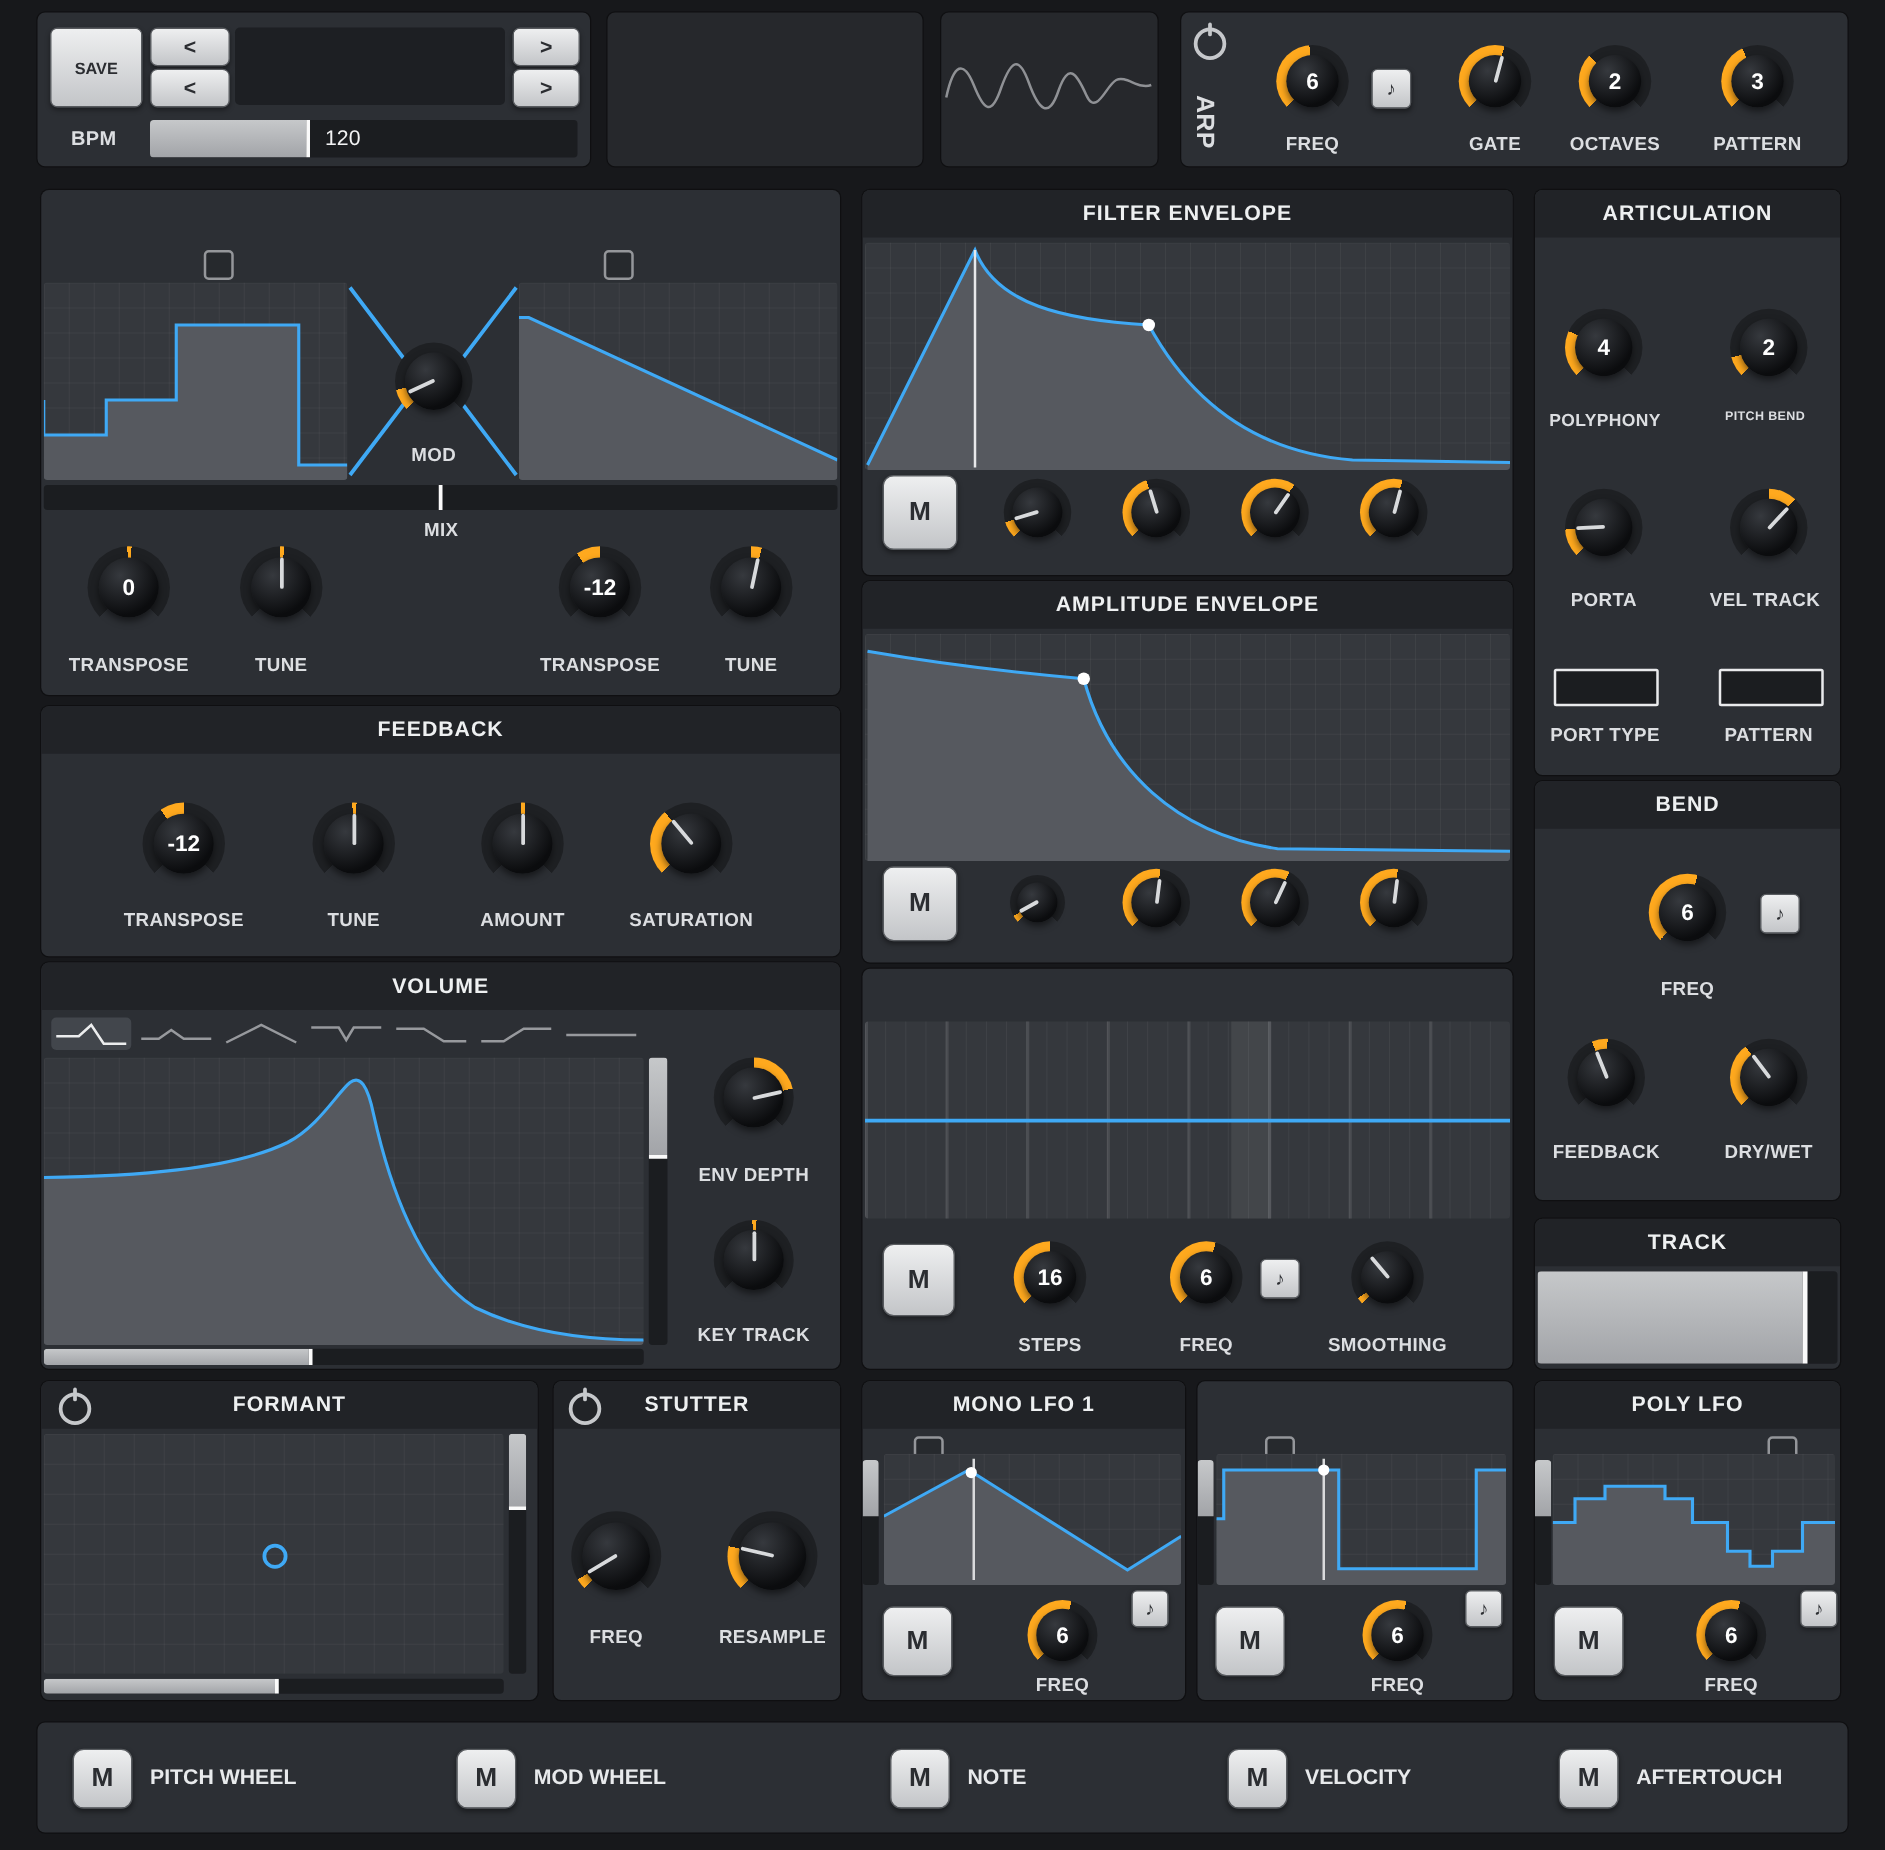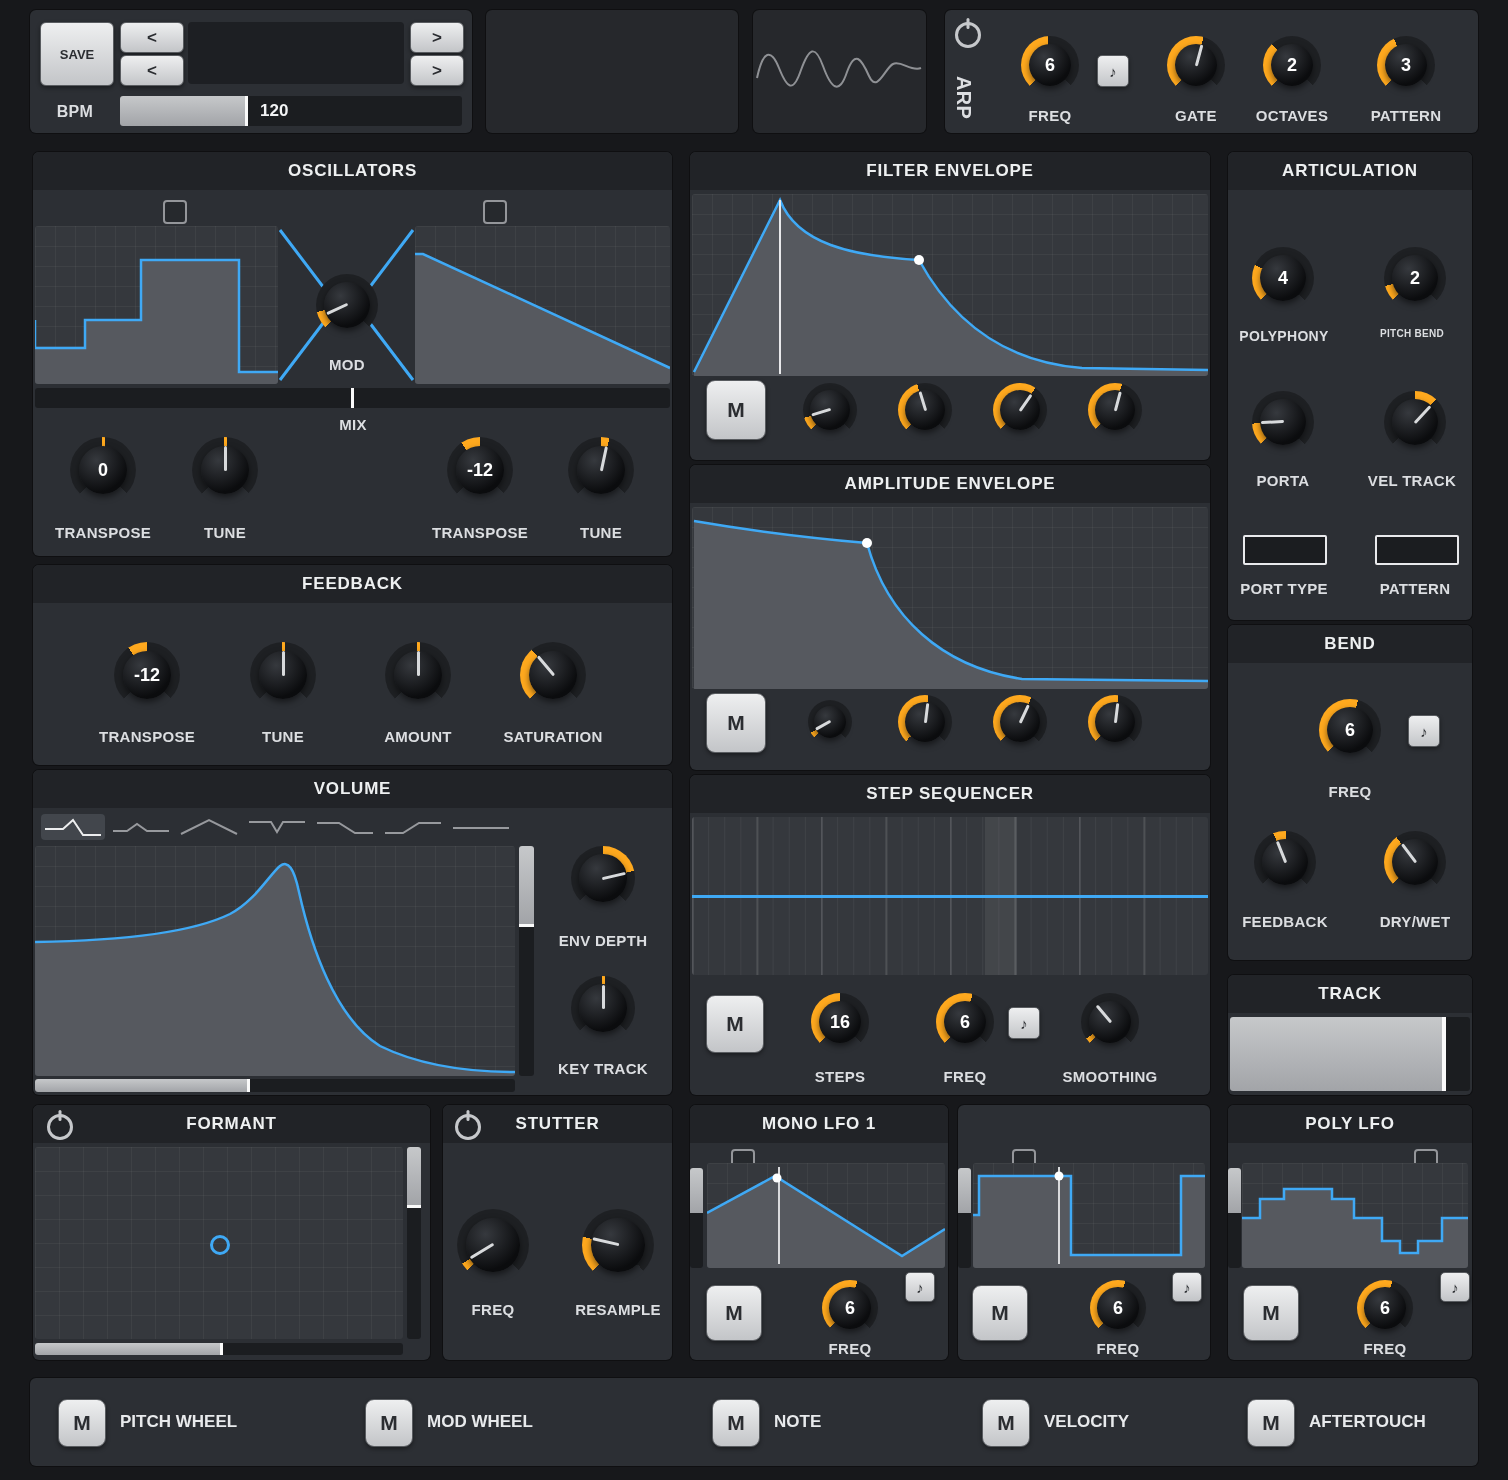--- a/index.html
+++ b/index.html
@@ -16,21 +16,21 @@
 .knob i,.knob b,.sl i,.sl b{font-style:normal}
 .ring{position:absolute;inset:0;border-radius:50%;background:conic-gradient(from 225deg,#1e2023 0deg,#1e2023 var(--a0,0deg),#ffa91e var(--a0,0deg),#ffa91e var(--a1,0deg),#1e2023 var(--a1,0deg),#1e2023 270deg,rgba(0,0,0,0) 270deg)}
 .ring::after{content:"";position:absolute;inset:13%;border-radius:50%;background:radial-gradient(circle at 36% 30%,#36393e,#0b0c0e 70%);box-shadow:0 3px 6px rgba(0,0,0,.5)}
 .ptr{position:absolute;inset:0;transform:rotate(var(--rot,0deg))}
 .ptr::before{content:"";position:absolute;left:calc(50% - 1.5px);top:14%;width:3px;height:38%;background:#d8dadc;border-radius:2px}
 .val{position:absolute;inset:0;display:flex;align-items:center;justify-content:center;color:#fff;font-weight:bold;font-size:18px}
 .sl{position:absolute;background:#1b1d20;border-radius:3px;overflow:hidden}
 .sl i{position:absolute}
 .fill{background:linear-gradient(#c6c8ca,#a2a4a8)}
 .handle{background:#fafafa}
-.slval{position:absolute;top:0;bottom:0;display:flex;align-items:center;color:#f2f3f4;font-weight:bold;font-size:17px}
+.slval{position:absolute;top:0;bottom:0;display:flex;align-items:center;color:#f2f3f4;font-weight:normal;font-size:17px}
 .graph{position:absolute;background-color:#35383d;border-radius:3px;background-image:linear-gradient(rgba(255,255,255,.045) 1px,transparent 1px),linear-gradient(90deg,rgba(255,255,255,.045) 1px,transparent 1px);background-size:20px 20px;overflow:hidden}
 .graph svg{position:absolute;left:0;top:0}
 .wavesel{position:absolute;width:20px;height:20px;border:2px solid #94969a;border-radius:4px;background:rgba(0,0,0,.12)}
 .power{position:absolute;width:20px;height:20px;border:3px solid #c6c8cb;border-radius:50%}
 .power::before{content:"";position:absolute;left:50%;top:-7px;transform:translateX(-50%);width:3px;height:11px;background:#c6c8cb;border-radius:2px}
 .selbox{position:absolute;background:#1b1d20;border:2px solid #e9eaec;border-radius:2px}
 .ftype{position:absolute;width:64px;height:26px;border-radius:4px;display:flex;align-items:center;justify-content:center}
 .ftype.active{background:#42464c}
 .blabel{position:absolute;display:flex;align-items:center;font-weight:bold;font-size:17px;color:#e8eaec;height:46px}
 </style>
@@ -82,21 +82,20 @@
     <i class="ring"></i>
         <b class="val">3</b>
   </div>
   <div class="lbl" style="left:65px;top:97px;width:80px">FREQ</div>
   <div class="lbl" style="left:211px;top:97px;width:80px">GATE</div>
   <div class="lbl" style="left:302px;top:97px;width:90px">OCTAVES</div>
   <div class="lbl" style="left:414px;top:97px;width:94px">PATTERN</div>
 </div>
 
 <div class="panel" style="left:33px;top:152px;width:639px;height:404px">
-  <div class="phead">OSCILLATORS</div>
   <div class="wavesel" style="left:130px;top:48px"></div>
   <div class="wavesel" style="left:450px;top:48px"></div>
   <div class="graph" style="left:2px;top:74px;width:243px;height:158px">
     <svg width="243" height="158" viewBox="0 0 243 158">
       <path d="M0,94 L0,122 L50,122 L50,94 L106,94 L106,34 L204,34 L204,146 L243,146 L243,158 L0,158 Z" fill="#56595f"></path>
       <path d="M0,94 L0,122 L50,122 L50,94 L106,94 L106,34 L204,34 L204,146 L243,146" stroke="#3fa9f5" stroke-width="2.5" fill="none"></path>
     </svg>
   </div>
   <svg style="position:absolute;left:245px;top:74px" width="137" height="158" viewBox="0 0 137 158">
     <path d="M2,4 L52,70 M2,154 L52,88 M135,4 L85,70 M135,154 L85,88" stroke="#3fa9f5" stroke-width="3" fill="none"></path>
@@ -276,21 +275,20 @@
     <i class="ring"></i>
         <i class="ptr"></i>
   </div>
   <div class="knob" style="left:398px;top:230px;width:54px;height:54px;--a1:142deg;--rot:7deg">
     <i class="ring"></i>
         <i class="ptr"></i>
   </div>
 </div>
 
 <div class="panel" style="left:690px;top:775px;width:520px;height:320px">
-  <div class="phead">STEP SEQUENCER</div>
   <div class="graph" style="left:2px;top:42px;width:516px;height:158px;background-image:linear-gradient(90deg,rgba(255,255,255,.10) 2px,rgba(0,0,0,0) 2px),linear-gradient(90deg,rgba(255,255,255,.05) 1px,rgba(0,0,0,0) 1px);background-size:64.5px 100%,16.125px 100%">
     <div style="position:absolute;left:293px;top:0;bottom:0;width:32px;background:rgba(255,255,255,.07)"></div>
     <div style="position:absolute;left:0;right:0;top:78px;height:3px;background:#3fa9f5"></div>
   </div>
   <div class="mbtn" style="left:16px;top:220px;width:56px;height:56px">M</div>
   <div class="knob" style="left:121px;top:218px;width:58px;height:58px;--a1:135deg">
     <i class="ring"></i>
         <b class="val">16</b>
   </div>
   <div class="knob" style="left:246px;top:218px;width:58px;height:58px;--a1:150deg">

